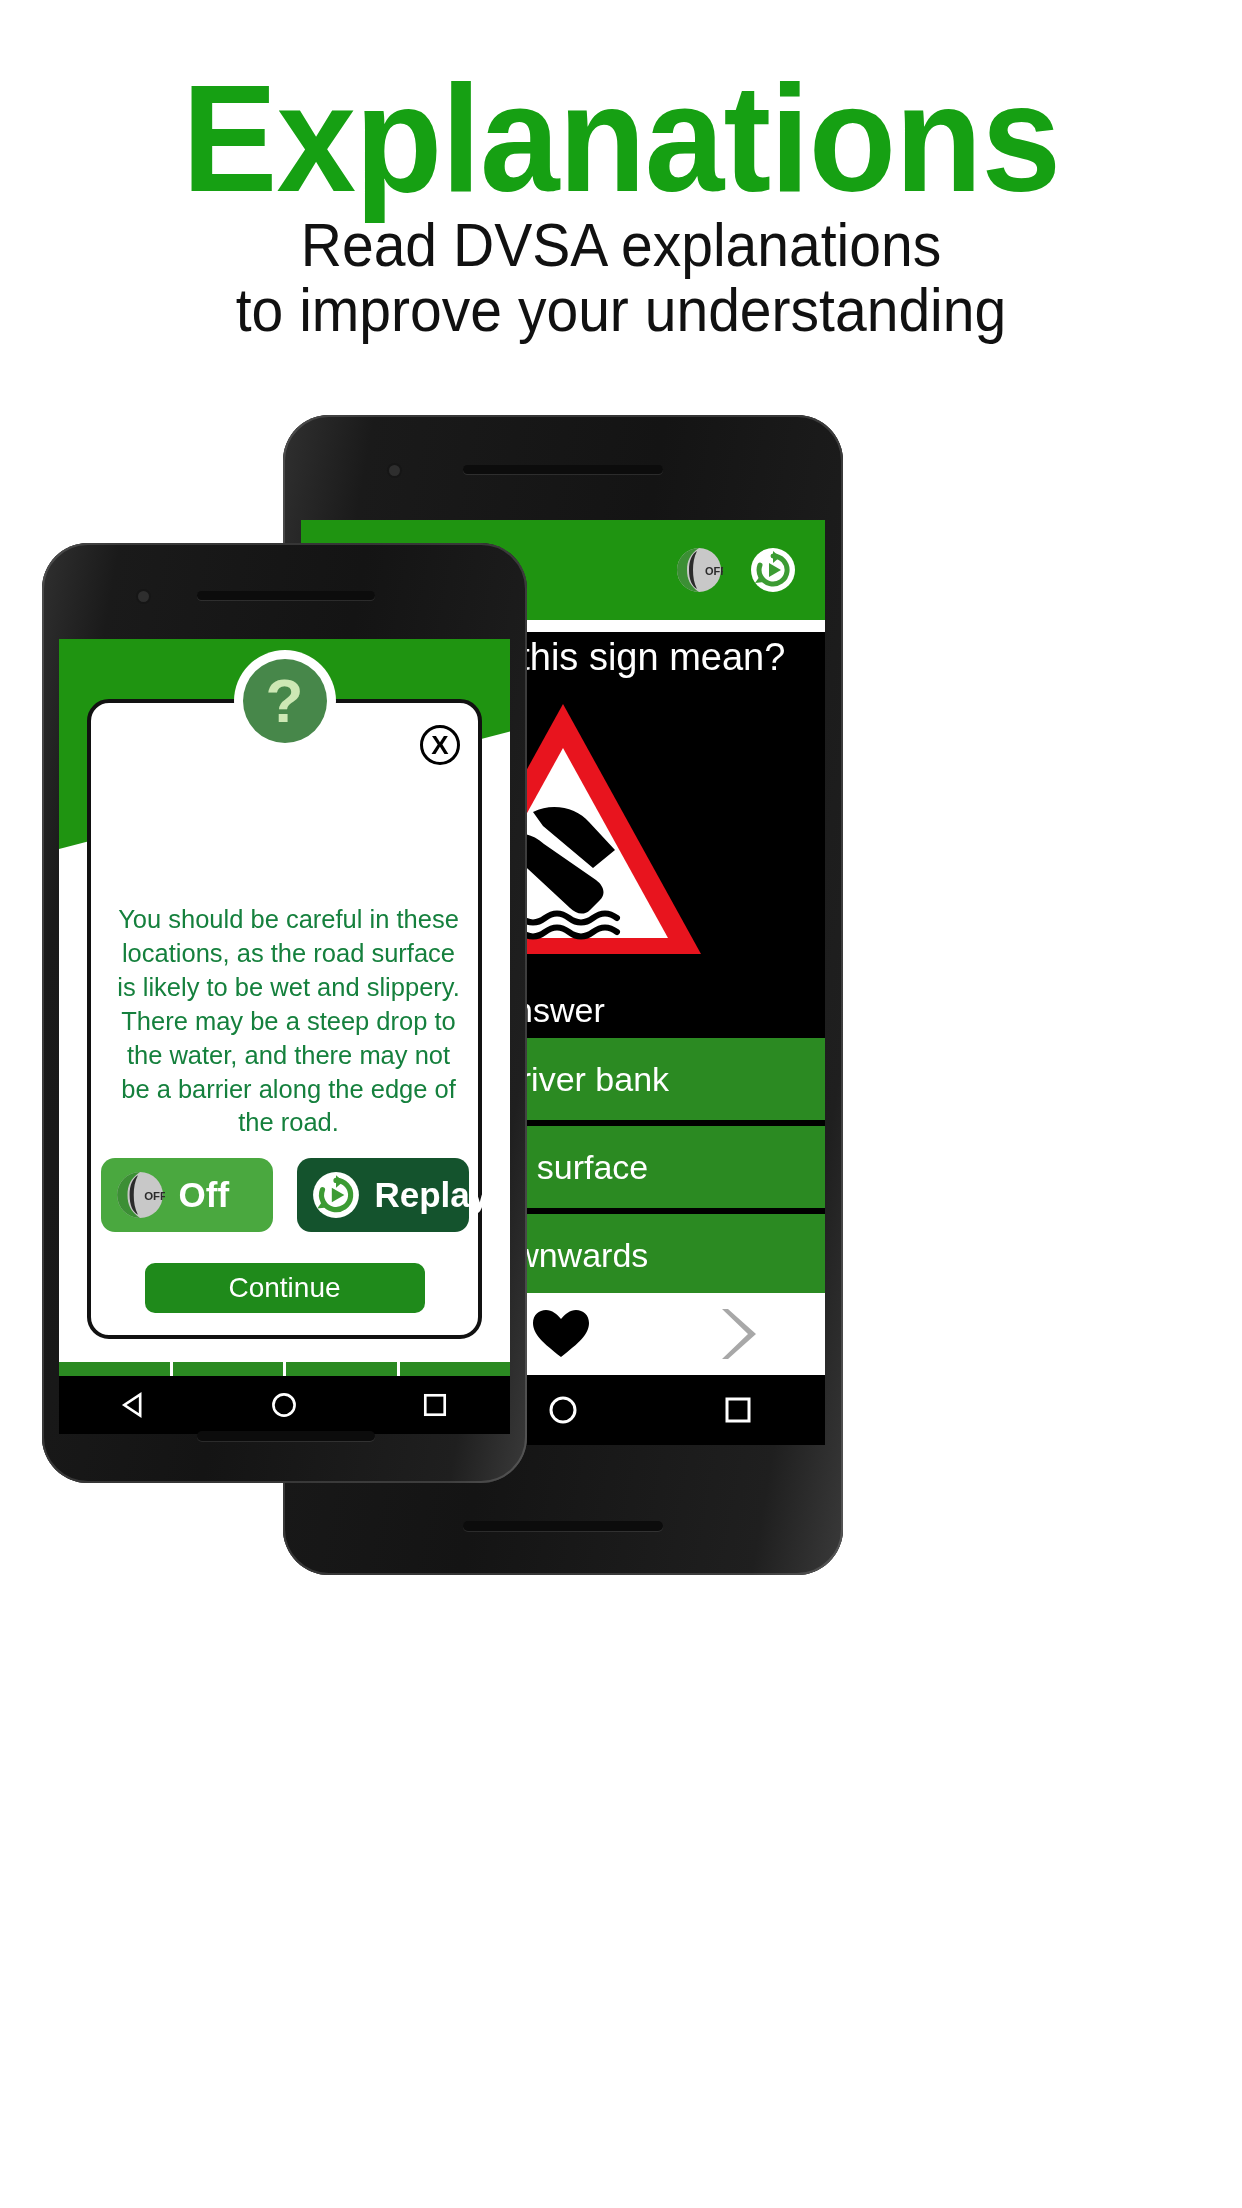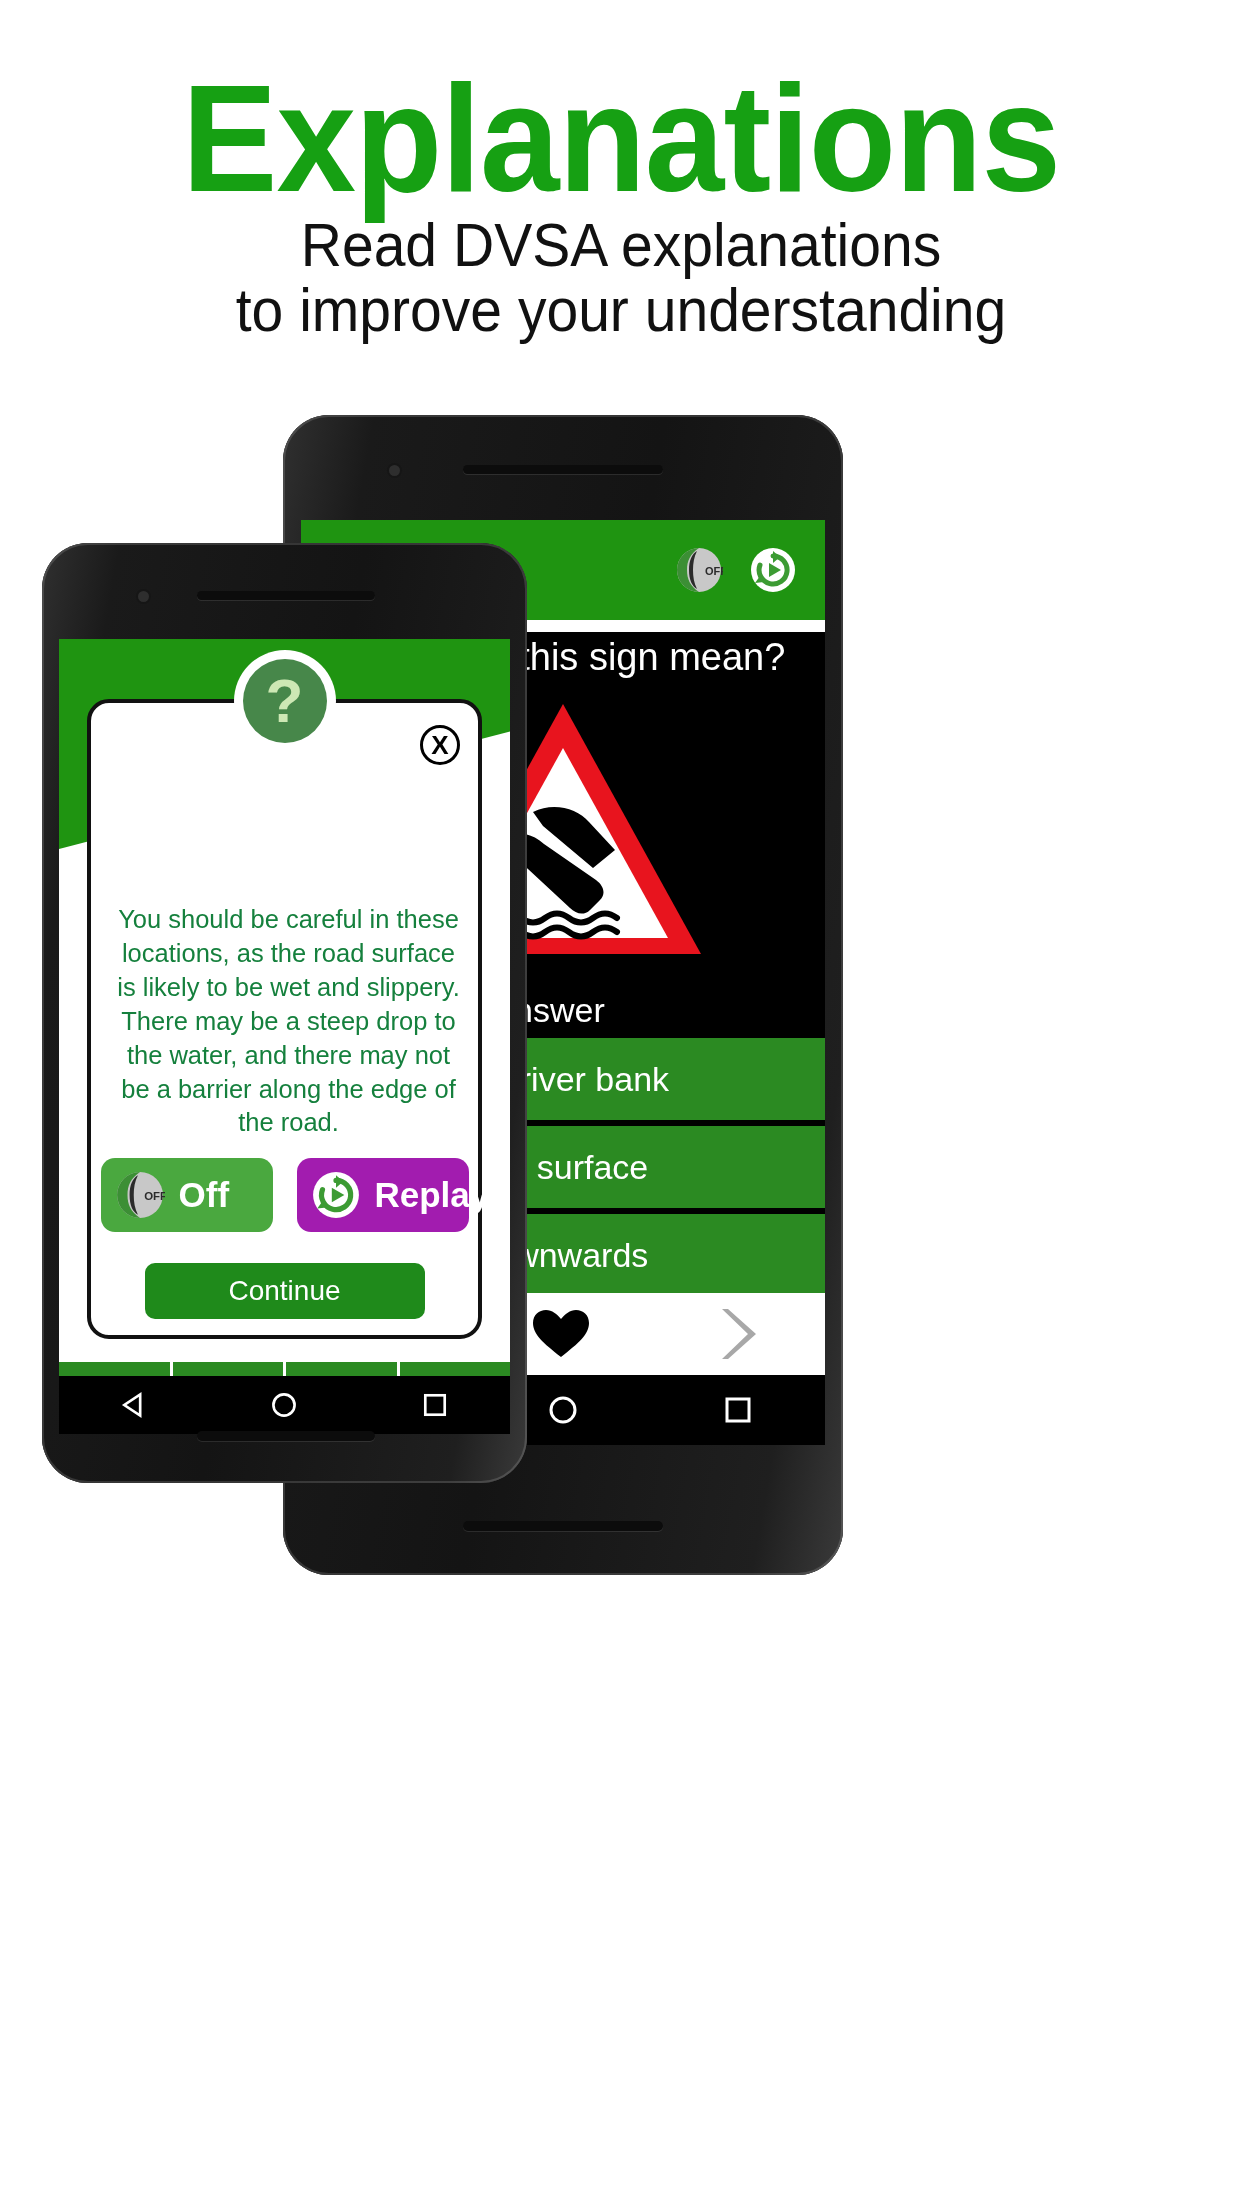--- a/index.html
+++ b/index.html
@@ -89,23 +89,23 @@
      font-family:"Liberation Sans","DejaVu Sans",sans-serif;box-sizing:border-box;}
   .dlg-title{position:absolute;left:0;top:62px;width:100%;text-align:center;
      font-size:37px;font-weight:bold;color:#111;}
   .dlg-body{position:absolute;left:26px;top:200px;width:343px;text-align:center;
      font-size:25.5px;line-height:1.33;color:#15803d;}
   .dlg-ctrls{position:absolute;left:0;top:455px;width:100%;
      display:flex;justify-content:center;gap:24px;}
   .ctrl-btn{background:#4aa83f;border-radius:14px;height:74px;width:172px;
      display:flex;align-items:center;gap:14px;padding-left:14px;box-sizing:border-box;
      color:#fff;font-size:35px;font-weight:bold;}
-  .ctrl-btn.replay{background:#a21caf;text-align:right;}
+  .ctrl-btn.replay{background:#14532d;text-align:right;}
   .dlg-continue{position:absolute;left:50%;top:560px;transform:translateX(-50%);
-     width:280px;height:56px;background:#1f8a1b;border-radius:10px;
+     width:280px;height:50px;background:#1f8a1b;border-radius:10px;
      display:flex;align-items:center;justify-content:center;
      color:#fff;font-size:28px;}
   .icon{display:block;}
 </style>
 </head>
 <body>
 
 <div class="headline">Explanations</div>
 <div class="subline l1">Read DVSA explanations</div>
 <div class="subline l2">to improve your understanding</div>

